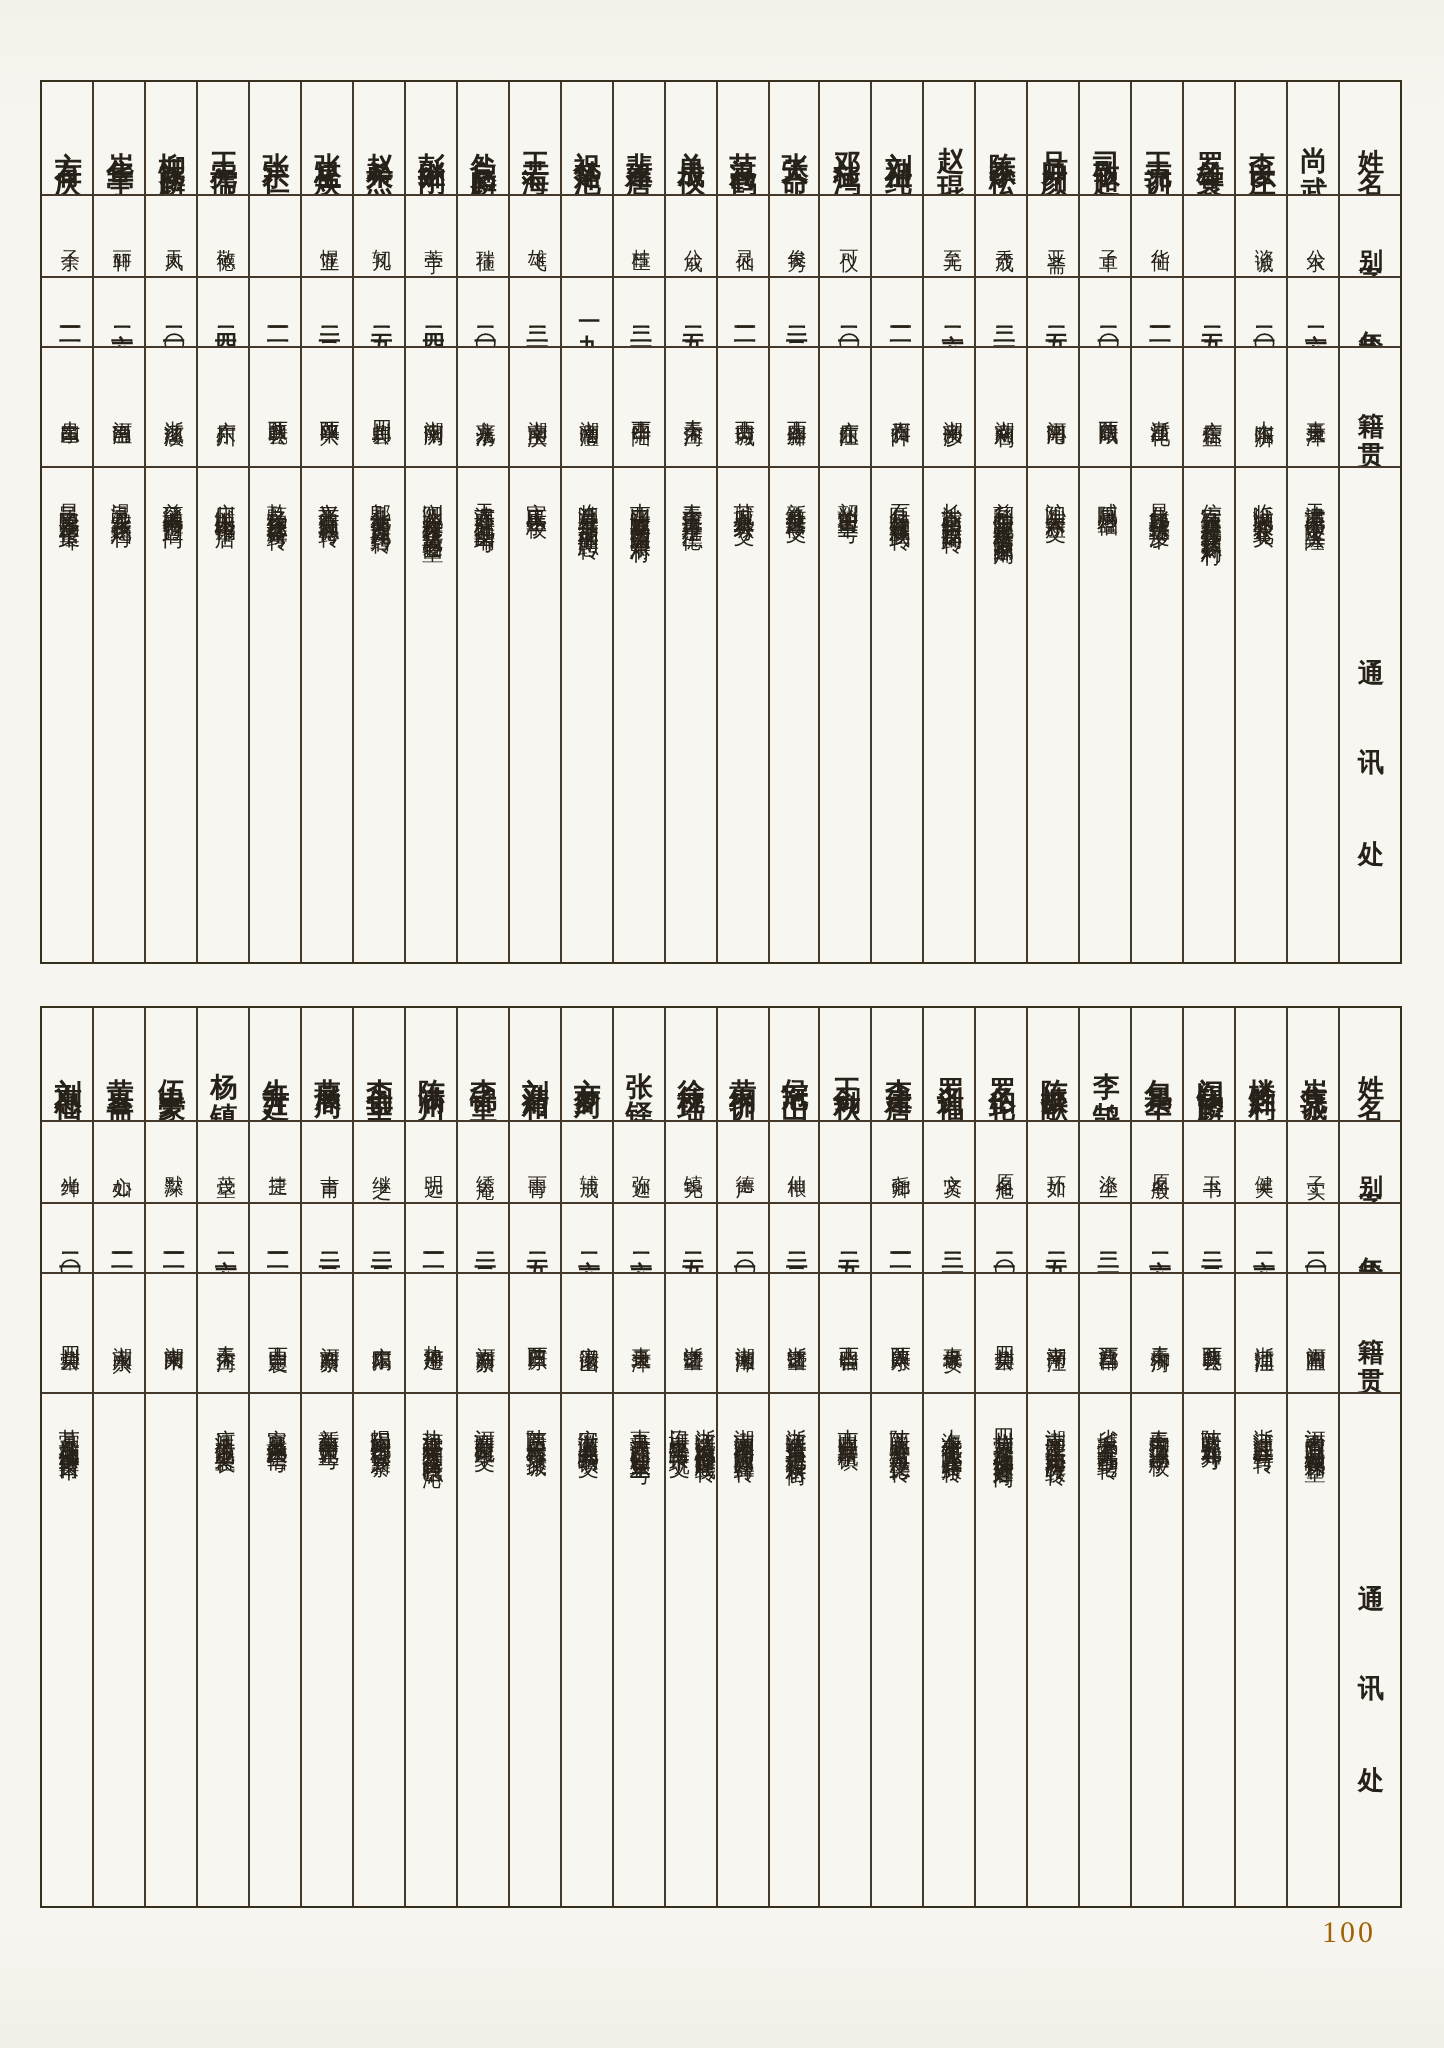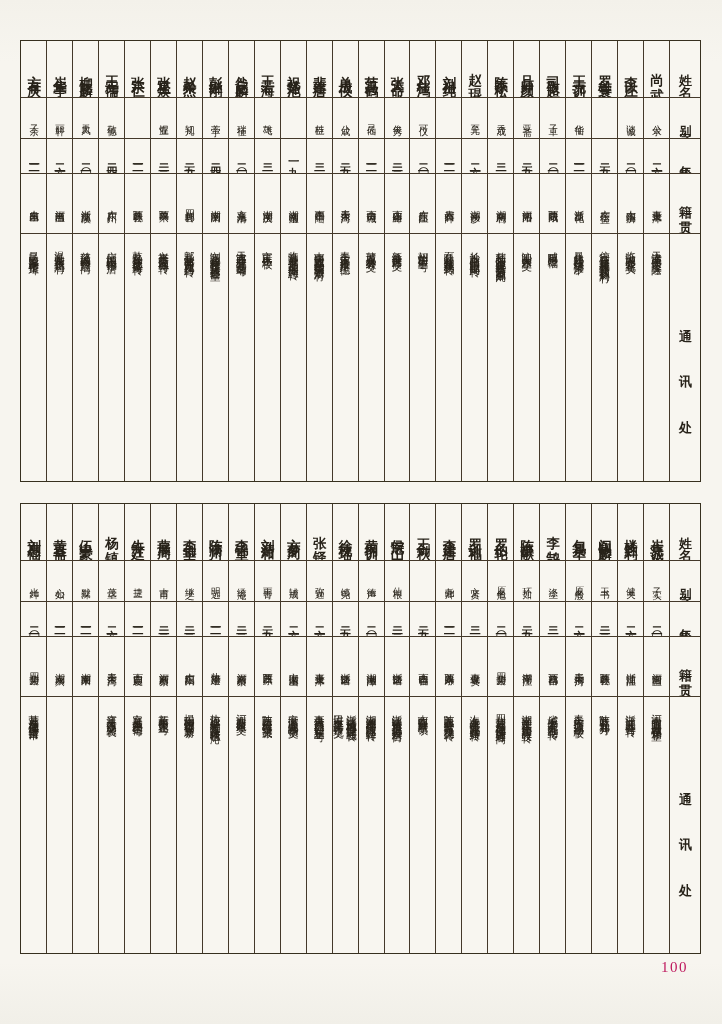--- a/index.html
+++ b/index.html
@@ -31,21 +31,21 @@
   .age .vtxt{font-size:11px;font-weight:600;letter-spacing:3px;padding-top:3px;}
   .native .vtxt{font-size:10px;letter-spacing:1px;padding-top:1px;line-height:12px;}
   .contact .vtxt{font-size:10.5px;letter-spacing:1.5px;line-height:13px;white-space:pre-line;}
   .hdr .vtxt{font-weight:700;}
   .hdr .name .vtxt{font-size:13px;letter-spacing:11px;padding-top:11px;}
   .hdr .alias .vtxt{font-size:12px;letter-spacing:7px;padding-top:7px;}
   .hdr .age .vtxt{font-size:12px;letter-spacing:3px;padding-top:3px;}
   .hdr .native .vtxt{font-size:13px;letter-spacing:15px;padding-top:15px;}
   .hdr .cell.contact{padding-top:84px;}
   .hdr .contact .vtxt{font-size:13px;letter-spacing:46px;line-height:14px;}
-  .page-num{position:absolute;top:959px;left:661px;font-size:15px;letter-spacing:1.5px;color:#be185d;}
+  .page-num{position:absolute;top:959px;left:661px;font-size:15px;letter-spacing:1.5px;color:#a16207;}
 </style>
 </head>
 <body>
 
 <div class="dtable" id="table-top">
   <div class="col hdr">
     <div class="cell name">
         <span class="vtxt">姓名</span>
       </div>
     <div class="cell alias">

